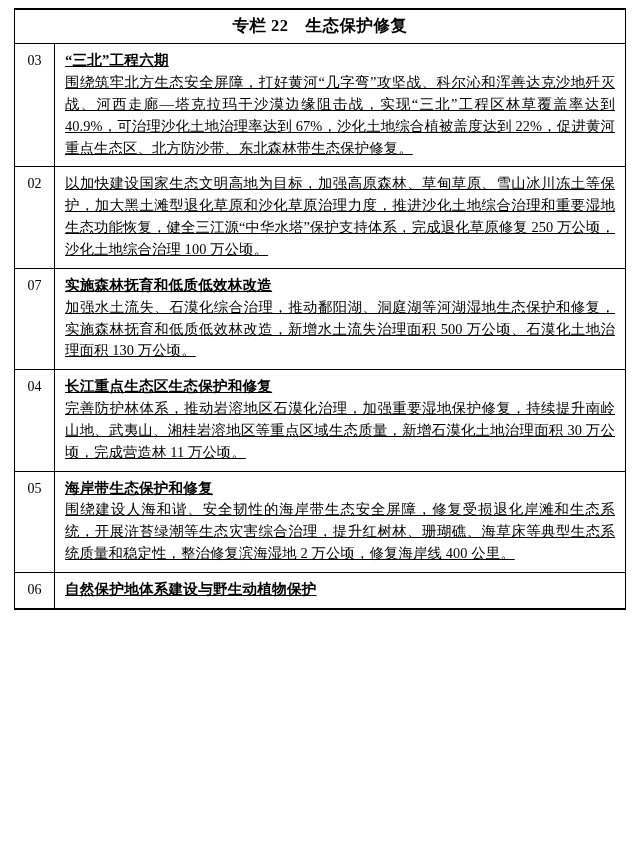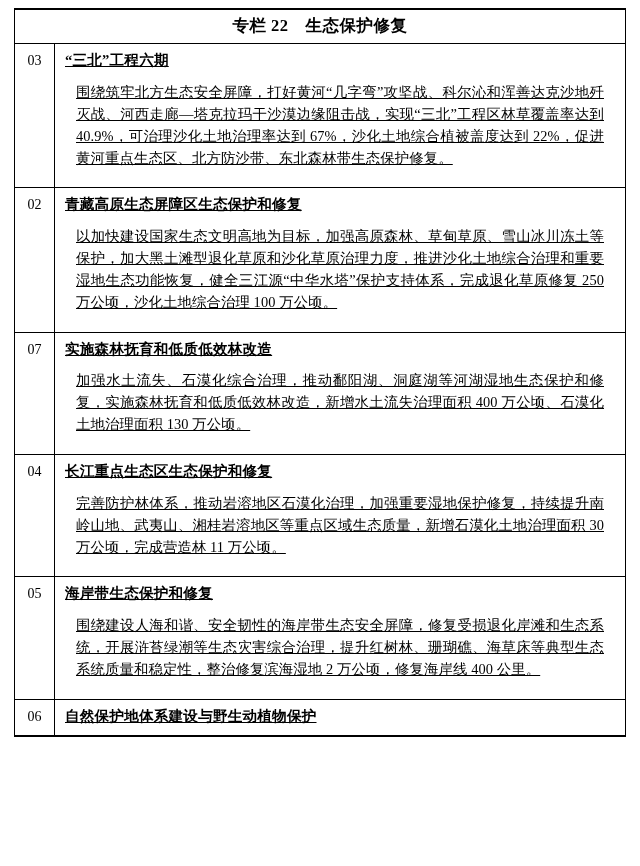--- a/index.html
+++ b/index.html
@@ -66,21 +66,21 @@
   .item-title {
     font-weight: bold;
     font-size: 14.6px;
     line-height: 1.42;
     margin: 0 0 1px 0;
     letter-spacing: 0.2px;
   }
   .item-text {
     font-size: 14.4px;
     line-height: 1.52;
-    margin: 11px;
+    margin: 0;
     text-align: justify;
     text-justify: inter-ideograph;
     letter-spacing: 0.1px;
   }
 </style>
 </head>
 <body>
 
 <div class="page">
   <div class="doc">
@@ -91,30 +91,29 @@
       <div class="num-cell">03</div>
       <div class="body-cell">
         <p class="item-title">“三北”工程六期</p>
         <p class="item-text">围绕筑牢北方生态安全屏障，打好黄河“几字弯”攻坚战、科尔沁和浑善达克沙地歼灭战、河西走廊—塔克拉玛干沙漠边缘阻击战，实现“三北”工程区林草覆盖率达到 40.9%，可治理沙化土地治理率达到 67%，沙化土地综合植被盖度达到 22%，促进黄河重点生态区、北方防沙带、东北森林带生态保护修复。</p>
       </div>
     </div>
 
     <div class="row">
       <div class="num-cell">02</div>
       <div class="body-cell">
-        <p class="item-title">青藏高原生态屏障区生态保护和修复</p>
         <p class="item-text">以加快建设国家生态文明高地为目标，加强高原森林、草甸草原、雪山冰川冻土等保护，加大黑土滩型退化草原和沙化草原治理力度，推进沙化土地综合治理和重要湿地生态功能恢复，健全三江源“中华水塔”保护支持体系，完成退化草原修复 250 万公顷，沙化土地综合治理 100 万公顷。</p>
       </div>
     </div>
 
     <div class="row">
       <div class="num-cell">07</div>
       <div class="body-cell">
         <p class="item-title">实施森林抚育和低质低效林改造</p>
-        <p class="item-text">加强水土流失、石漠化综合治理，推动鄱阳湖、洞庭湖等河湖湿地生态保护和修复，实施森林抚育和低质低效林改造，新增水土流失治理面积 400 万公顷、石漠化土地治理面积 130 万公顷。</p>
+        <p class="item-text">加强水土流失、石漠化综合治理，推动鄱阳湖、洞庭湖等河湖湿地生态保护和修复，实施森林抚育和低质低效林改造，新增水土流失治理面积 500 万公顷、石漠化土地治理面积 130 万公顷。</p>
       </div>
     </div>
 
     <div class="row">
       <div class="num-cell">04</div>
       <div class="body-cell">
         <p class="item-title">长江重点生态区生态保护和修复</p>
         <p class="item-text">完善防护林体系，推动岩溶地区石漠化治理，加强重要湿地保护修复，持续提升南岭山地、武夷山、湘桂岩溶地区等重点区域生态质量，新增石漠化土地治理面积 30 万公顷，完成营造林 11 万公顷。</p>
       </div>
     </div>

